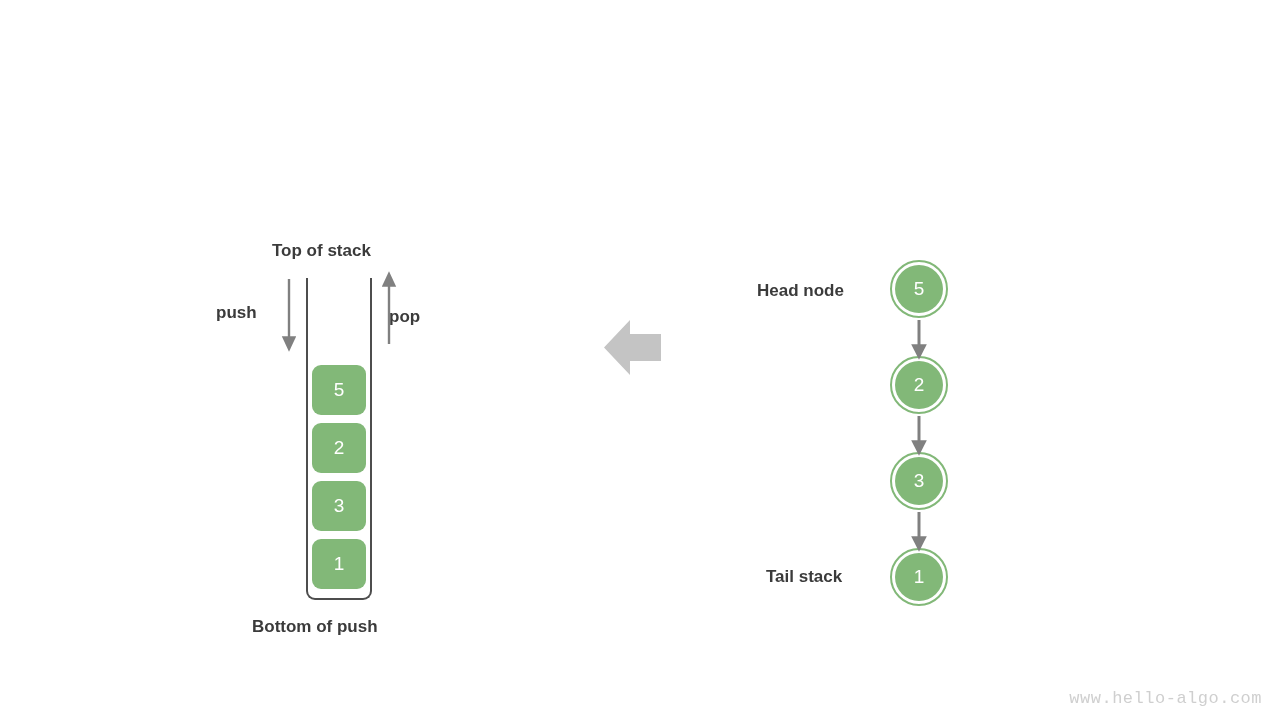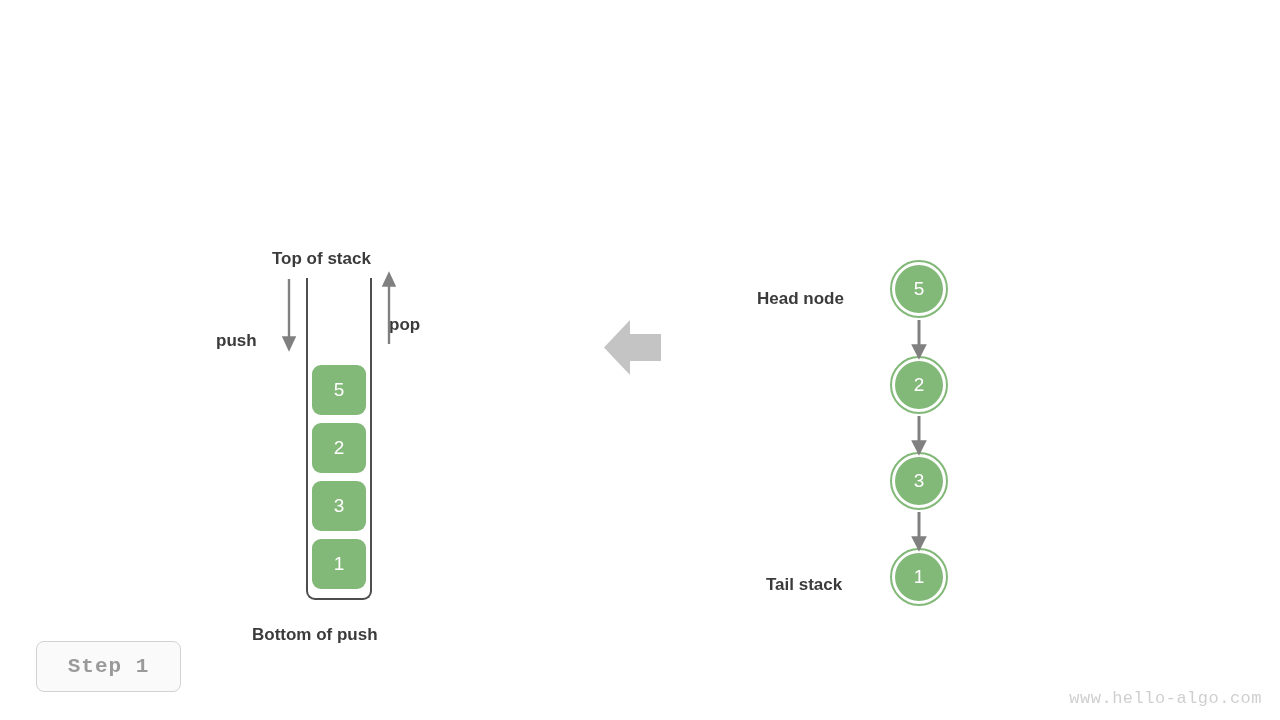--- a/index.html
+++ b/index.html
@@ -23,21 +23,20 @@
   }
 
   
   .bold-label {
     position: absolute;
     font-family: "Liberation Sans", sans-serif;
     font-size: 17px;
     font-weight: bold;
     color: #3b3b3b;
     white-space: nowrap;
-    margin-top: 8px;
   }
   .caption {
     position: absolute;
     font-family: "Liberation Sans", sans-serif;
     font-size: 20px;
     font-weight: normal;
     color: #8d8d8d;
     white-space: nowrap;
   }
 
@@ -153,21 +152,21 @@
 </style>
 </head>
 <body>
 
 <div class="canvas">
 
   <div id="stack-area">
 
     <div class="bold-label" style="left:272px; top:241px;">Top of stack</div>
 
-    <div class="bold-label" style="left:216px; top:323px;">push</div>
+    <div class="bold-label" style="left:216px; top:303px;">push</div>
 
     <div class="bold-label" style="left:389px; top:307px;">pop</div>
 
     <div class="stack-container"></div>
 
     <div class="stack-cell" style="top:365px;">
       <span>5</span>
     </div>
     <div class="stack-cell" style="top:423px;">
       <span>2</span>
@@ -220,17 +219,16 @@
 
     <line x1="389" y1="344" x2="389" y2="279" stroke="#808080" stroke-width="2.4" marker-end="url(#thin-arrow)"></line>
 
     <path d="M604,347.5 L630,320 L630,334 L661,334 L661,361 L630,361 L630,375 Z" fill="#c4c4c4"></path>
 
     <line x1="919" y1="320" x2="919" y2="352" stroke="#808080" stroke-width="3" marker-end="url(#node-arrow)"></line>
     <line x1="919" y1="416" x2="919" y2="448" stroke="#808080" stroke-width="3" marker-end="url(#node-arrow)"></line>
     <line x1="919" y1="512" x2="919" y2="544" stroke="#808080" stroke-width="3" marker-end="url(#node-arrow)"></line>
   </svg>
 
-  <div class="step-badge">Step 1</div>
 
   <div class="watermark">www.hello-algo.com</div>
 
 </div>
 
 </body></html>

